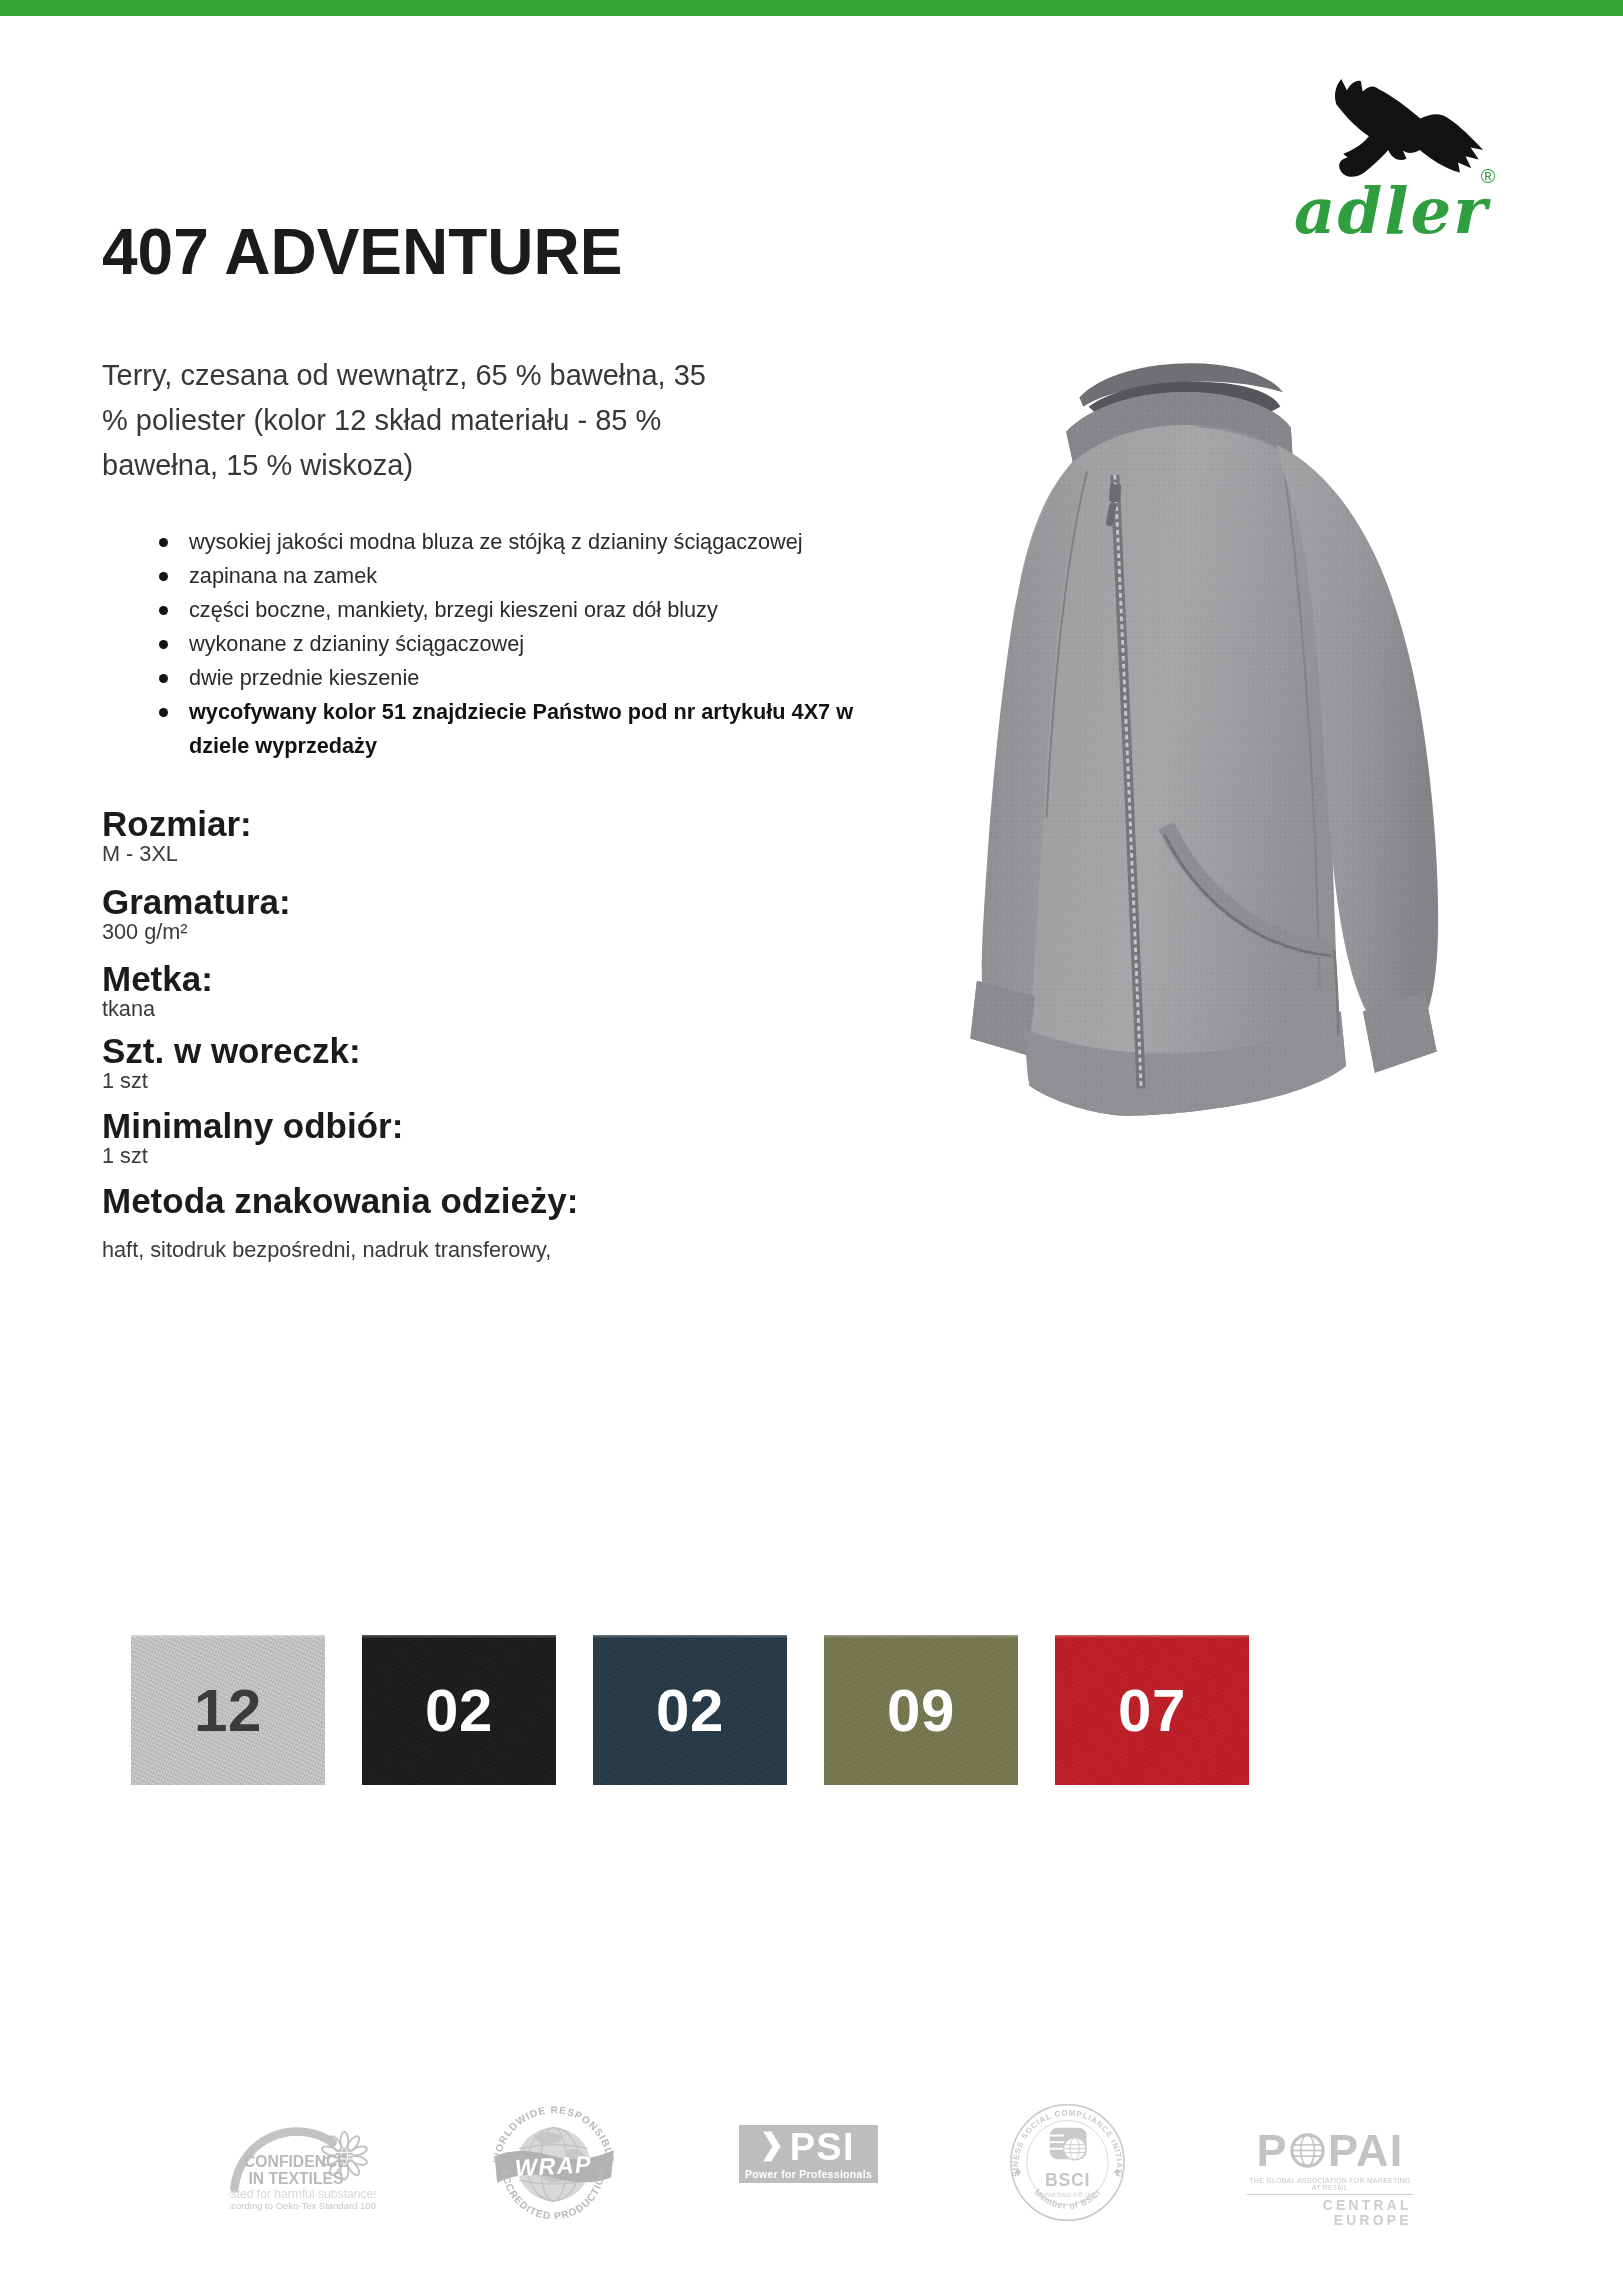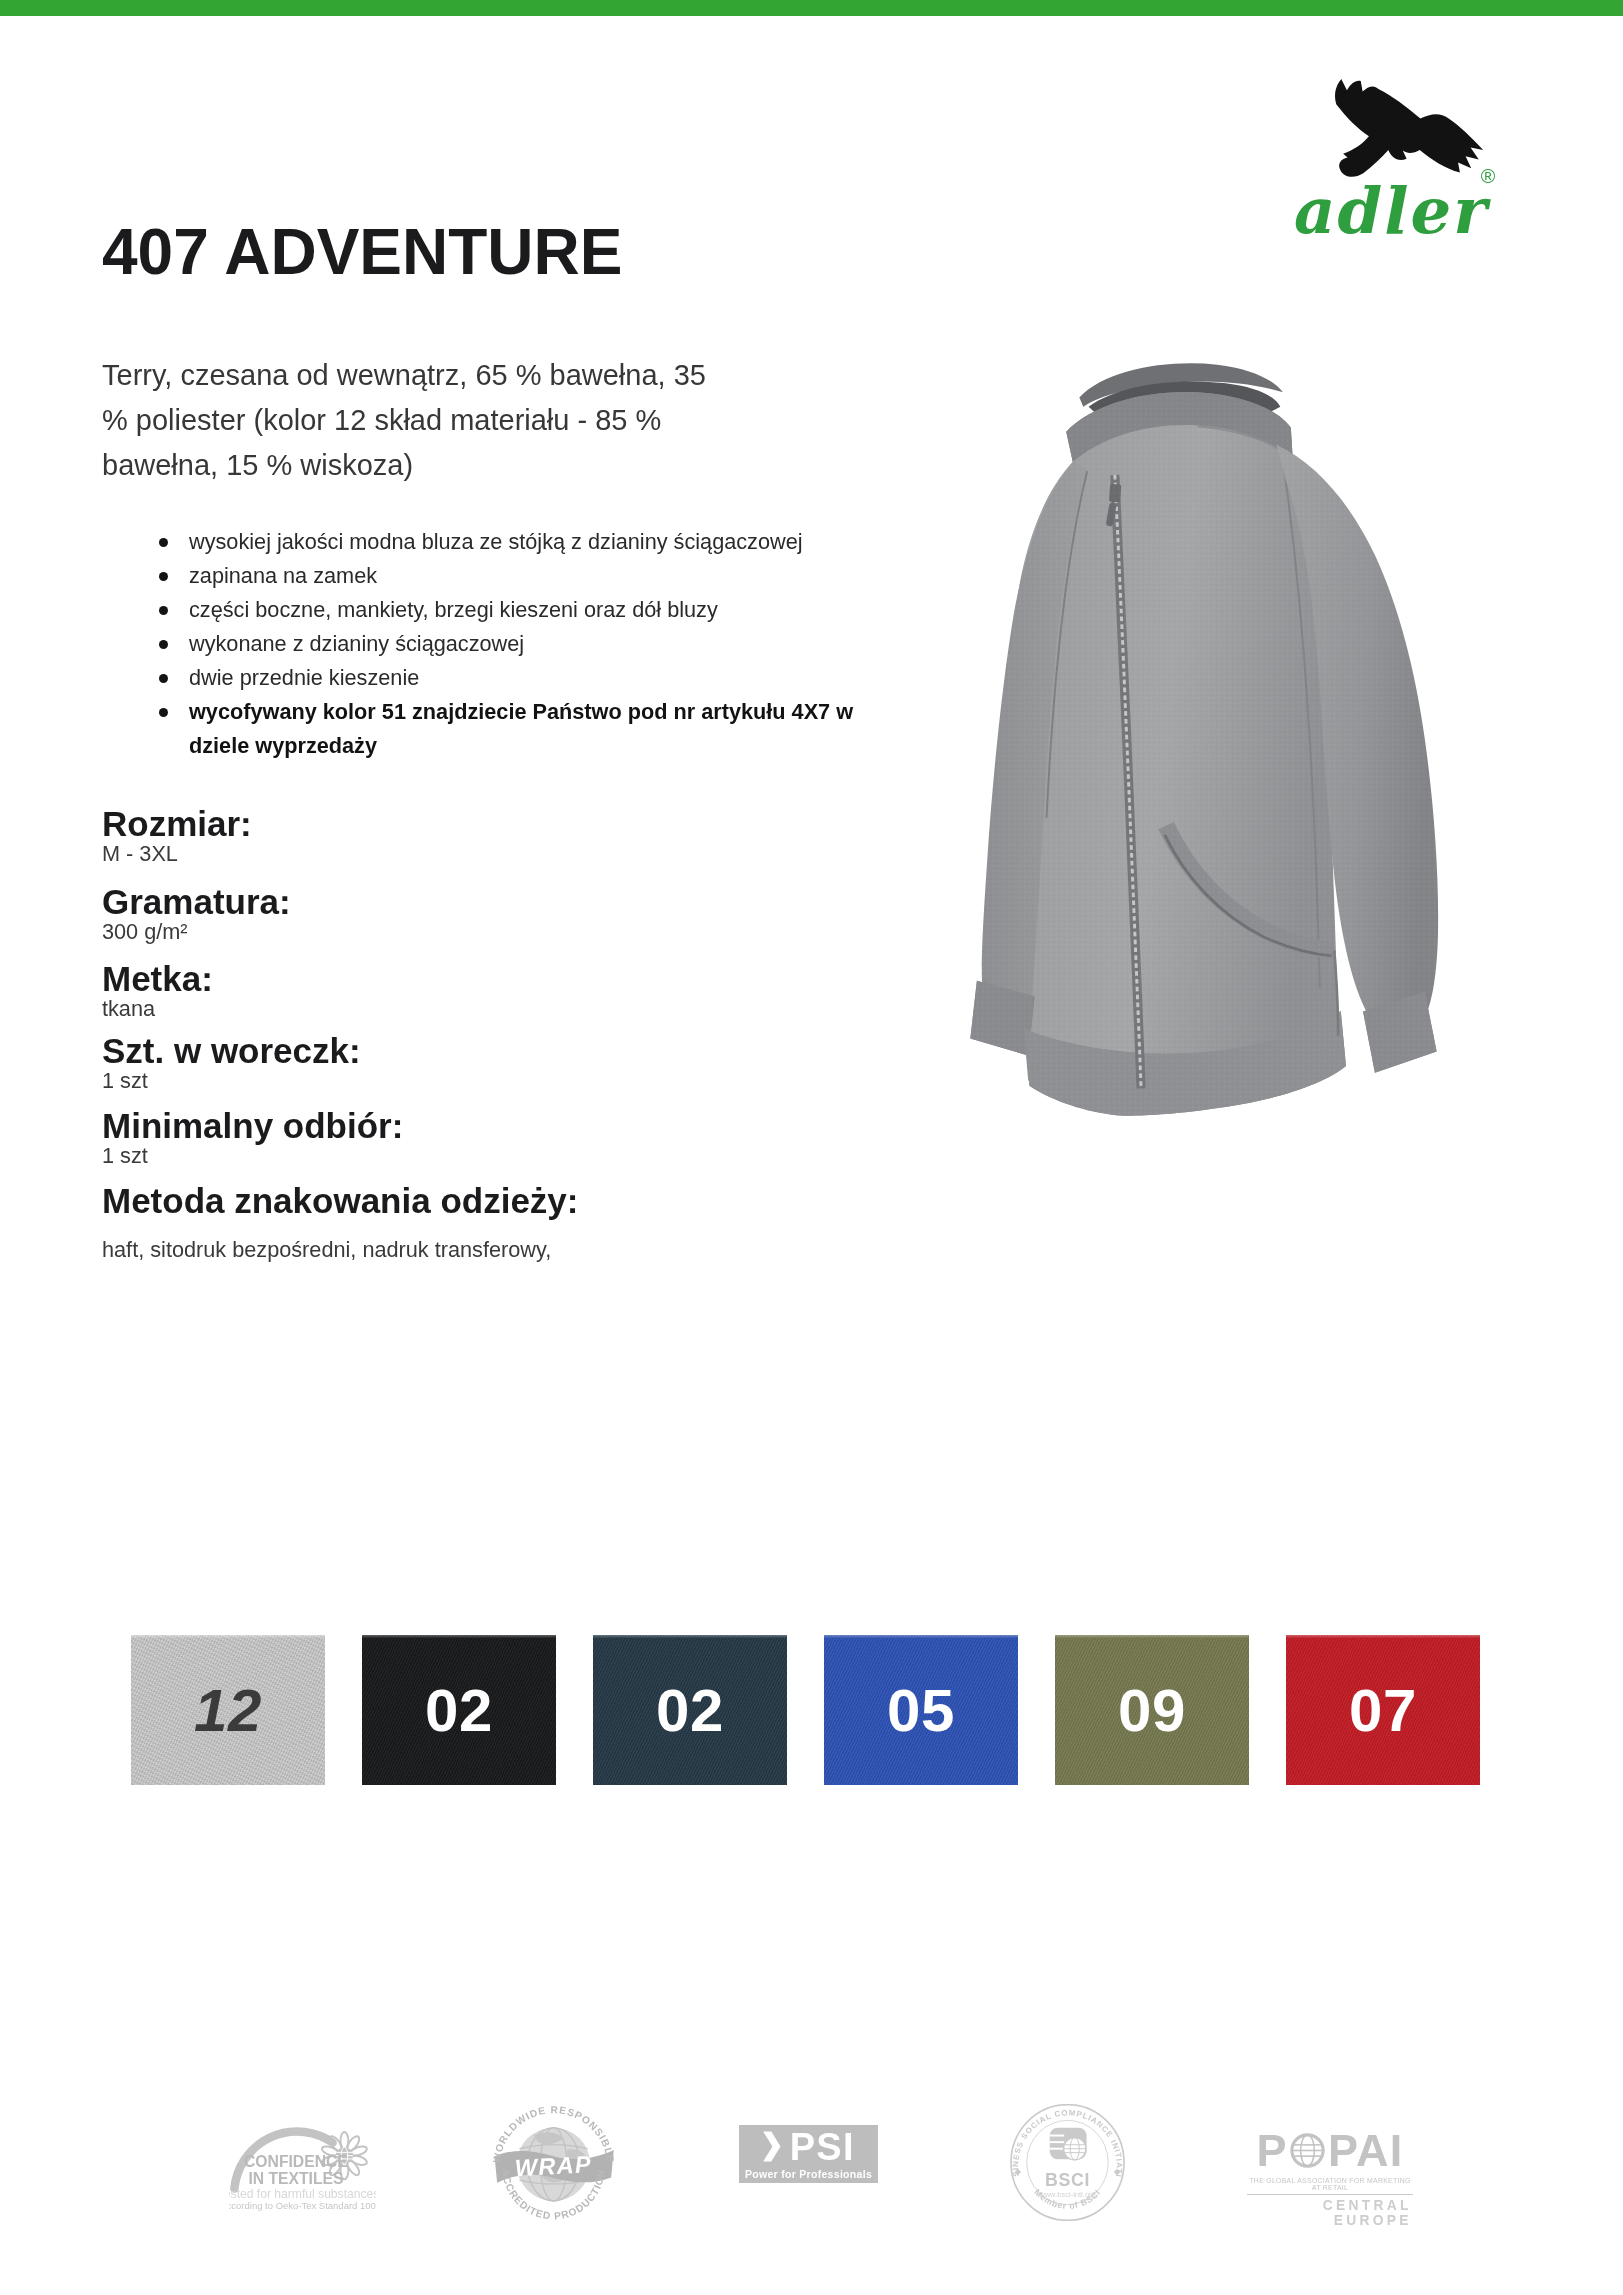--- a/index.html
+++ b/index.html
@@ -235,35 +235,32 @@
       <rect x="246" y="192" width="17" height="27" rx="3" fill="#6b6c70" transform="rotate(4 254 205)"></rect>
       <rect x="243" y="220" width="11" height="36" rx="5" fill="#6b6c70" transform="rotate(10 248 238)"></rect>
 
       <g clip-path="url(#jacketClip)">
           <rect x="0" y="0" width="775" height="1160" fill="url(#speckle)"></rect>
         </g>
     </svg>
   </div>
 
   <div class="swatches">
-  <div class="swatch light" style="background-color: rgb(199, 199, 199); font-style: italic;">
+  <div class="swatch light" style="background-color: rgb(199, 199, 199);">
     <span class="swatch-code" style="color: rgb(59, 59, 59);">12</span>
   </div>
 
   <div class="swatch" style="background-color: rgb(24, 25, 27);">
     <span class="swatch-code" style="color: rgb(255, 255, 255);">02</span>
   </div>
 
   <div class="swatch" style="background-color: rgb(37, 56, 69);">
     <span class="swatch-code" style="color: rgb(255, 255, 255);">02</span>
   </div>
 
-  <div class="swatch" style="background-color: rgb(45, 81, 179);">
-    <span class="swatch-code" style="color: rgb(255, 255, 255);">05</span>
-  </div>
 
   <div class="swatch" style="background-color: rgb(117, 119, 78);">
     <span class="swatch-code" style="color: rgb(255, 255, 255);">09</span>
   </div>
 
   <div class="swatch" style="background-color: rgb(192, 27, 36);">
     <span class="swatch-code" style="color: rgb(255, 255, 255);">07</span>
   </div>
 </div>
 

